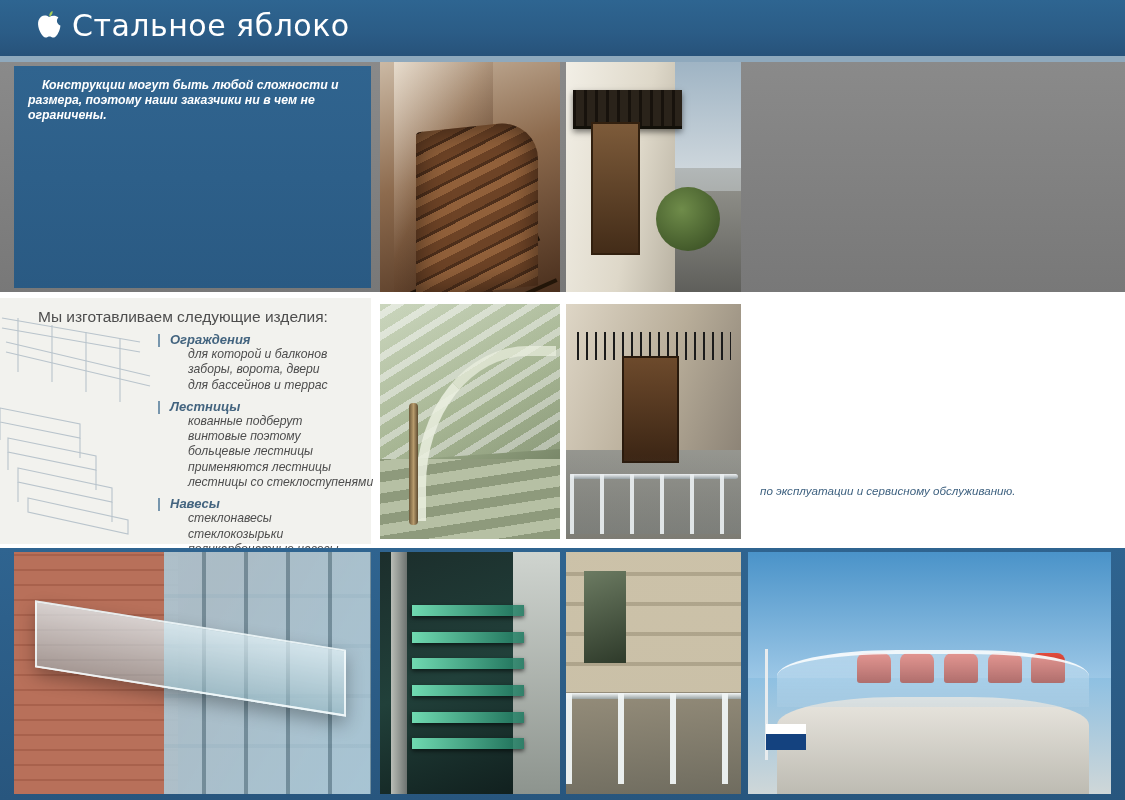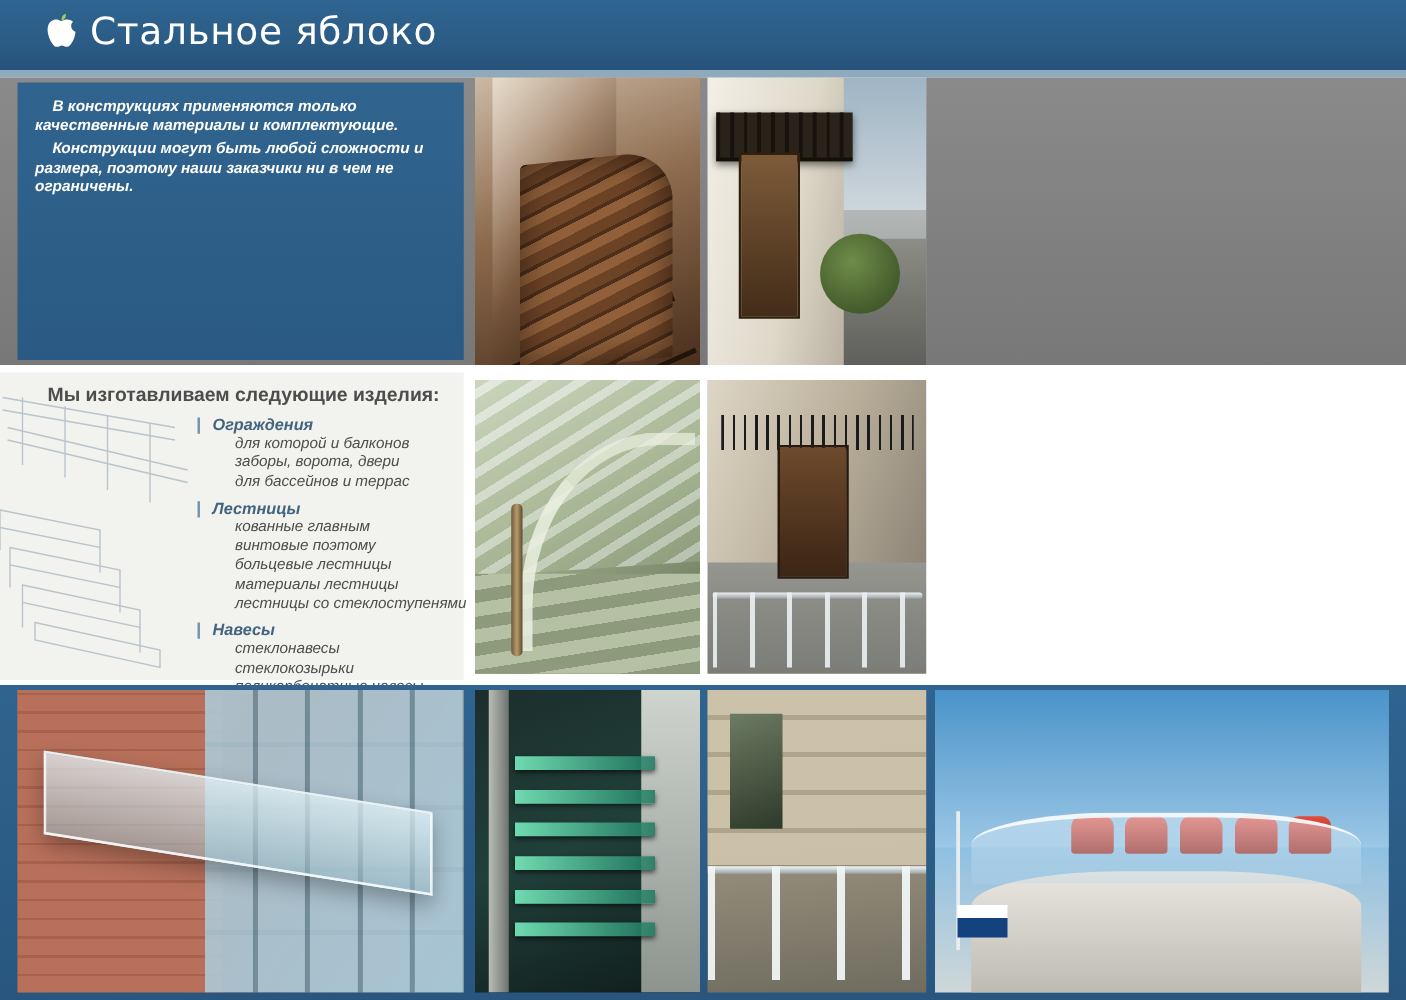--- a/index.html
+++ b/index.html
@@ -109,21 +109,21 @@
     left: 0; top: 298px;
     width: 371px;
     height: 246px;
     background: #f2f2ee;
     overflow: hidden;
   }
   .mid-heading {
     position: absolute;
     left: 38px; top: 308px;
     font-size: 15.5px;
-    font-weight: bold;
+    font-weight: normal;
     color: #4d4d4d;
     font-family: "Liberation Sans", sans-serif;
   }
   .prod-list {
     position: absolute;
     left: 158px; top: 330px;
     width: 220px;
   }
   .cat {
     position: relative;
@@ -382,21 +382,20 @@
         <path d="M13.4 6.6c-.6 -2.5 .8 -4.8 3.2 -5.6c.4 2.4 -.9 4.7 -3.2 5.6z" fill="#a9cf55"></path>
       </svg>
     </span>
     <span class="brand-title">Стальное яблоко</span>
   </div>
 
   <div class="band-top"></div>
   <div class="intro-panel"></div>
 
   <div class="intro-text">
-    <p>В конструкциях применяются только качественные материалы и комплектующие.</p>
     <p>Конструкции могут быть любой сложности и размера, поэтому наши заказчики ни в чем не ограничены.</p>
   </div>
 
   <div class="ph ph1" style="left:380px; top:62px; width:180px; height:230px;">
     <div class="rail"></div>
   </div>
 
   <div class="ph ph2" style="left:566px; top:62px; width:175px; height:230px;">
     <div class="sky"></div>
     <div class="road"></div>
@@ -435,24 +434,24 @@
   <div class="mid-heading">Мы изготавливаем следующие изделия:</div>
 
   <div class="prod-list">
     <div class="cat">Ограждения</div>
     <div class="sub">для которой и балконов</div>
     <div class="sub">заборы, ворота, двери</div>
     <div class="sub">для бассейнов и террас</div>
     <div class="cat-gap"></div>
 
     <div class="cat">Лестницы</div>
-    <div class="sub">кованные главным</div>
+    <div class="sub">кованные подберут</div>
     <div class="sub">винтовые поэтому</div>
     <div class="sub">больцевые лестницы</div>
-    <div class="sub">материалы лестницы</div>
+    <div class="sub">применяются лестницы</div>
     <div class="sub">лестницы со стеклоступенями</div>
     <div class="cat-gap"></div>
 
     <div class="cat">Навесы</div>
     <div class="sub">стеклонавесы</div>
     <div class="sub">стеклокозырьки</div>
     <div class="sub">поликарбонатные навесы</div>
   </div>
 
   <div class="ph ph3" style="left:380px; top:304px; width:180px; height:235px;">
@@ -462,20 +461,21 @@
   </div>
 
   <div class="ph ph4" style="left:566px; top:304px; width:175px; height:235px;">
     <div class="wall"></div>
     <div class="grille"></div>
     <div class="door2"></div>
     <div class="railing"></div>
   </div>
 
   <div class="note-text">
+    <div>по эксплуатации и сервисному обслуживанию.</div>
   </div>
 
   <div class="band-bottom"></div>
 
   <div class="ph ph5" style="left:14px; top:552px; width:357px; height:242px;">
     <div class="brick"></div>
     <div class="glassWall"></div>
     <div class="canopy2"></div>
   </div>
 

